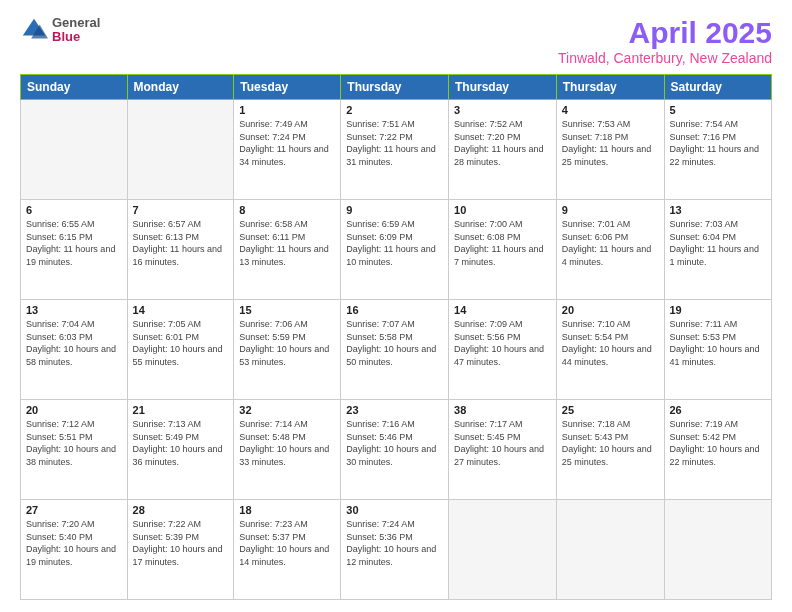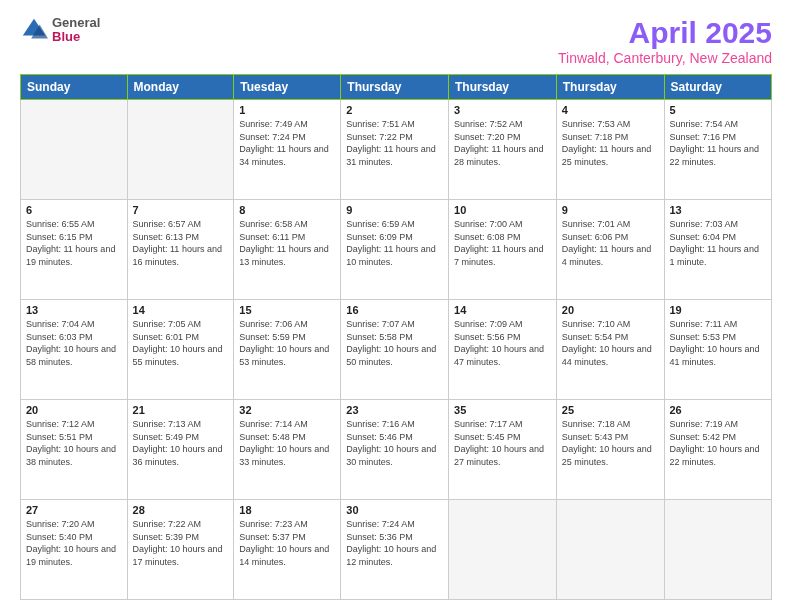--- a/index.html
+++ b/index.html
@@ -223,21 +223,21 @@
           </td>
           <td>
             <div class="day-number">32</div>
             <div class="day-info">Sunrise: 7:14 AM<br>Sunset: 5:48 PM<br>Daylight: 10 hours and 33 minutes.</div>
           </td>
           <td>
             <div class="day-number">23</div>
             <div class="day-info">Sunrise: 7:16 AM<br>Sunset: 5:46 PM<br>Daylight: 10 hours and 30 minutes.</div>
           </td>
           <td>
-            <div class="day-number">35</div>
+            <div class="day-number">38</div>
             <div class="day-info">Sunrise: 7:17 AM<br>Sunset: 5:45 PM<br>Daylight: 10 hours and 27 minutes.</div>
           </td>
           <td>
             <div class="day-number">25</div>
             <div class="day-info">Sunrise: 7:18 AM<br>Sunset: 5:43 PM<br>Daylight: 10 hours and 25 minutes.</div>
           </td>
           <td>
             <div class="day-number">26</div>
             <div class="day-info">Sunrise: 7:19 AM<br>Sunset: 5:42 PM<br>Daylight: 10 hours and 22 minutes.</div>
           </td>

